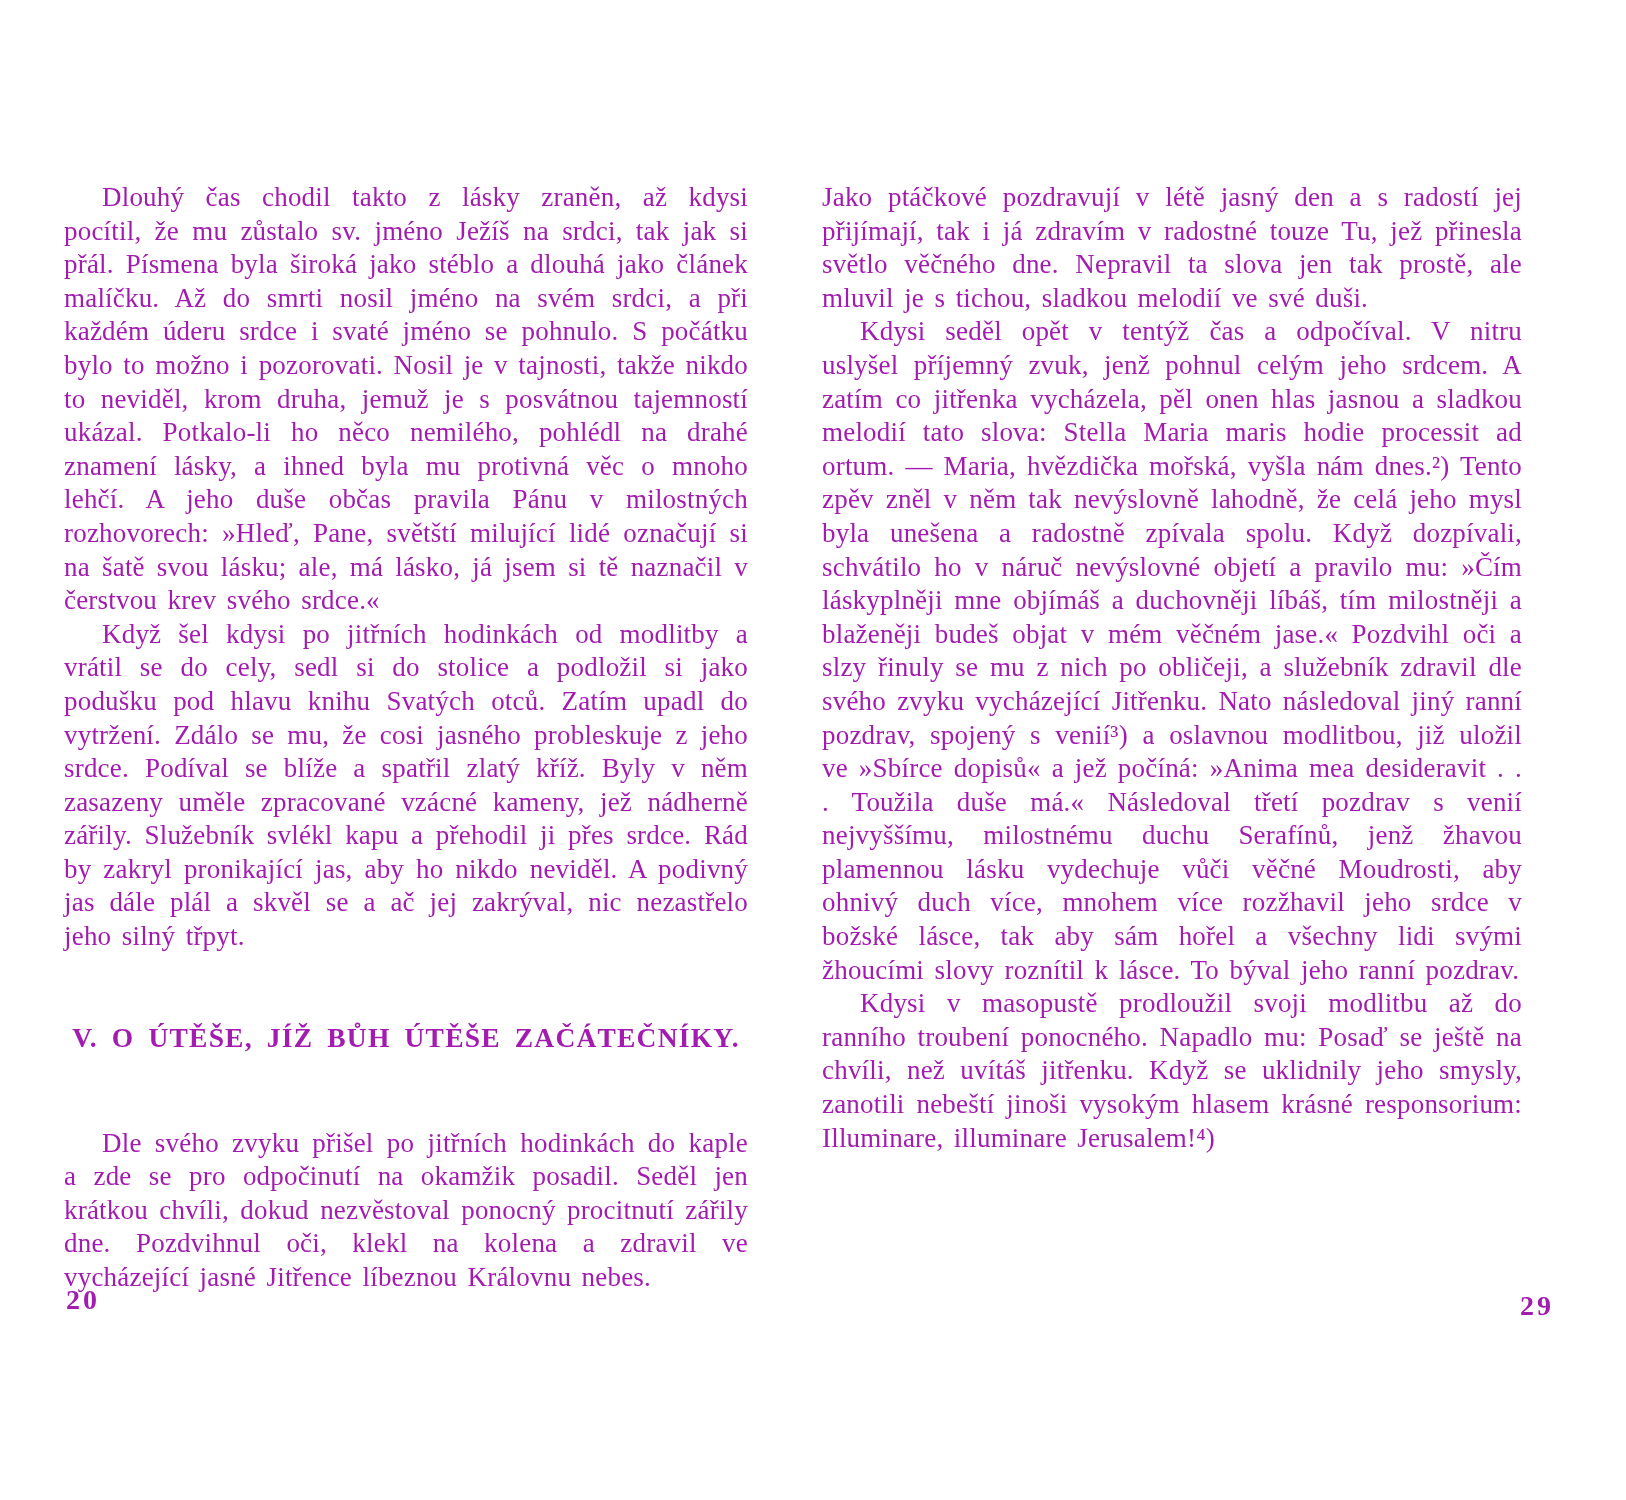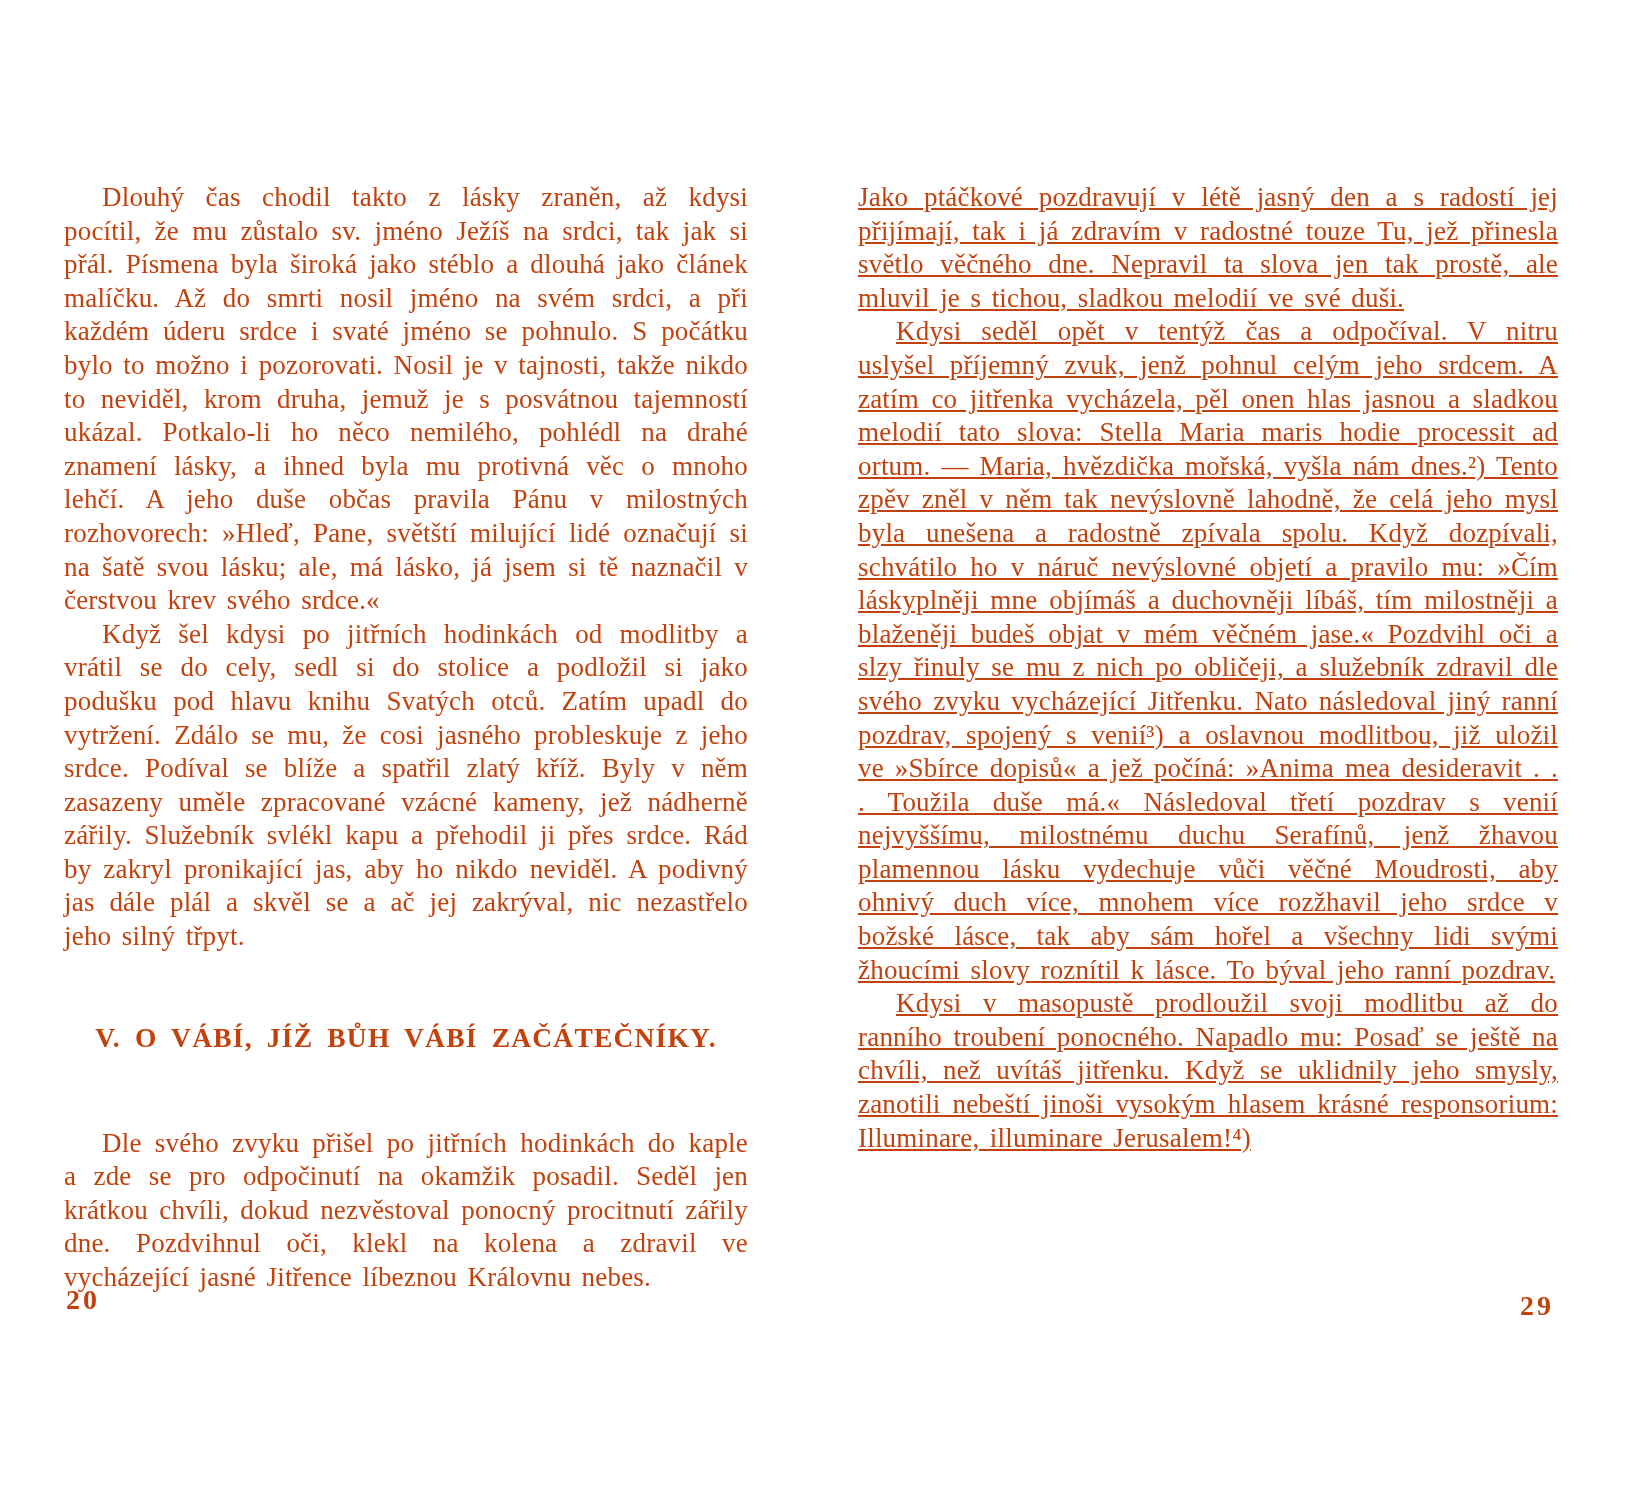--- a/index.html
+++ b/index.html
@@ -7,39 +7,38 @@
     padding: 0;
     background: #ffffff;
   }
   #scan-canvas {
     position: relative;
     width: 1626px;
     height: 1500px;
     background: #ffffff;
     overflow: hidden;
     font-family: "Liberation Serif", "DejaVu Serif", serif;
-    color: #c2410c;
+    color: #a21caf;
   }
   .page-column {
     position: absolute;
     top: 181px;
     text-align: justify;
     font-size: 27px;
     line-height: 33.6px;
     letter-spacing: 0.2px;
     word-spacing: 3.5px;
   }
   #left-page-column {
     left: 64px;
     width: 684px;
   }
   #right-page-column {
-    left: 858px;
+    left: 822px;
     width: 700px;
-    text-decoration: underline;
   }
   .page-column p {
     margin: 0;
     padding: 0;
   }
   p.indent {
     text-indent: 38px;
   }
   p.no-indent {
     text-indent: 0;
@@ -71,21 +70,21 @@
   }
 </style>
 </head>
 <body>
 
 <div id="scan-canvas">
 
   <div id="left-page-column" class="page-column">
     <p class="indent">Dlouhý čas chodil takto z lásky zraněn, až kdysi pocítil, že mu zůstalo sv. jméno Ježíš na srdci, tak jak si přál. Písmena byla široká jako stéblo a dlouhá jako článek malíčku. Až do smrti nosil jméno na svém srdci, a při každém úderu srdce i svaté jméno se pohnulo. S počátku bylo to možno i pozorovati. Nosil je v tajnosti, takže nikdo to neviděl, krom druha, jemuž je s posvátnou tajemností ukázal. Potkalo-li ho něco nemilého, pohlédl na drahé znamení lásky, a ihned byla mu protivná věc o mnoho lehčí. A jeho duše občas pravila Pánu v milostných rozhovorech: »Hleď, Pane, světští milující lidé označují si na šatě svou lásku; ale, má lásko, já jsem si tě naznačil v čerstvou krev svého srdce.«</p>
     <p class="indent">Když šel kdysi po jitřních hodinkách od modlitby a vrátil se do cely, sedl si do stolice a podložil si jako podušku pod hlavu knihu Svatých otců. Zatím upadl do vytržení. Zdálo se mu, že cosi jasného probleskuje z jeho srdce. Podíval se blíže a spatřil zlatý kříž. Byly v něm zasazeny uměle zpracované vzácné kameny, jež nádherně zářily. Služebník svlékl kapu a přehodil ji přes srdce. Rád by zakryl pronikající jas, aby ho nikdo neviděl. A podivný jas dále plál a skvěl se a ač jej zakrýval, nic nezastřelo jeho silný třpyt.</p>
-    <h2 class="chapter-heading">V. O VÁBÍ, JÍŽ BŮH VÁBÍ ZAČÁTEČNÍKY.</h2>
+    <h2 class="chapter-heading">V. O ÚTĚŠE, JÍŽ BŮH ÚTĚŠE ZAČÁTEČNÍKY.</h2>
     <p class="indent">Dle svého zvyku přišel po jitřních hodinkách do kaple a zde se pro odpočinutí na okamžik posadil. Seděl jen krátkou chvíli, dokud nezvěstoval ponocný procitnutí zářily dne. Pozdvihnul oči, klekl na kolena a zdravil ve vycházející jasné Jitřence líbeznou Královnu nebes.</p>
   </div>
 
   <div id="right-page-column" class="page-column">
     <p class="no-indent">Jako ptáčkové pozdravují v létě jasný den a s radostí jej přijímají, tak i já zdravím v radostné touze Tu, jež přinesla světlo věčného dne. Nepravil ta slova jen tak prostě, ale mluvil je s tichou, sladkou melodií ve své duši.</p>
     <p class="indent">Kdysi seděl opět v tentýž čas a odpočíval. V nitru uslyšel příjemný zvuk, jenž pohnul celým jeho srdcem. A zatím co jitřenka vycházela, pěl onen hlas jasnou a sladkou melodií tato slova: Stella Maria maris hodie processit ad ortum. — Maria, hvězdička mořská, vyšla nám dnes.²) Tento zpěv zněl v něm tak nevýslovně lahodně, že celá jeho mysl byla unešena a radostně zpívala spolu. Když dozpívali, schvátilo ho v náruč nevýslovné objetí a pravilo mu: »Čím láskyplněji mne objímáš a duchovněji líbáš, tím milostněji a blaženěji budeš objat v mém věčném jase.« Pozdvihl oči a slzy řinuly se mu z nich po obličeji, a služebník zdravil dle svého zvyku vycházející Jitřenku. Nato následoval jiný ranní pozdrav, spojený s venií³) a oslavnou modlitbou, již uložil ve »Sbírce dopisů« a jež počíná: »Anima mea desideravit . . . Toužila duše má.« Následoval třetí pozdrav s venií nejvyššímu, milostnému duchu Serafínů, jenž žhavou plamennou lásku vydechuje vůči věčné Moudrosti, aby ohnivý duch více, mnohem více rozžhavil jeho srdce v božské lásce, tak aby sám hořel a všechny lidi svými žhoucími slovy roznítil k lásce. To býval jeho ranní pozdrav.</p>
     <p class="indent">Kdysi v masopustě prodloužil svoji modlitbu až do ranního troubení ponocného. Napadlo mu: Posaď se ještě na chvíli, než uvítáš jitřenku. Když se uklidnily jeho smysly, zanotili nebeští jinoši vysokým hlasem krásné responsorium: Illuminare, illuminare Jerusalem!⁴)</p>
   </div>
 
   <div id="page-number-left" class="page-number">20</div>

